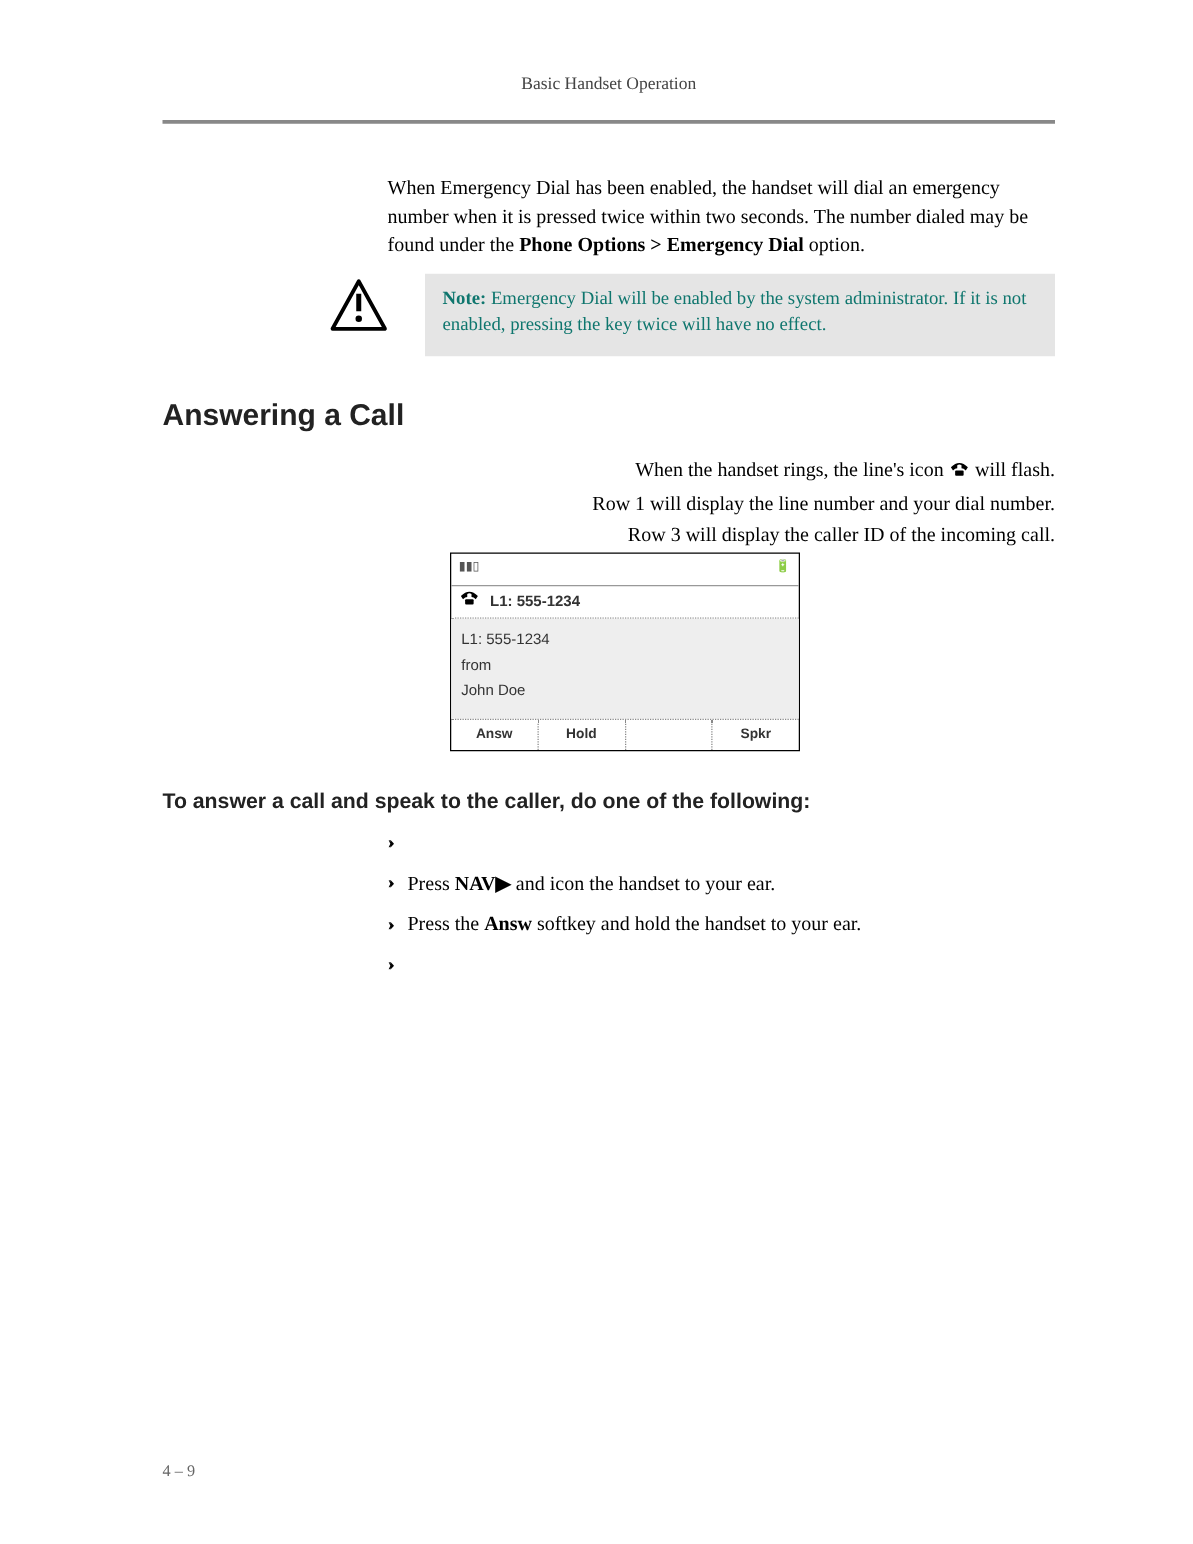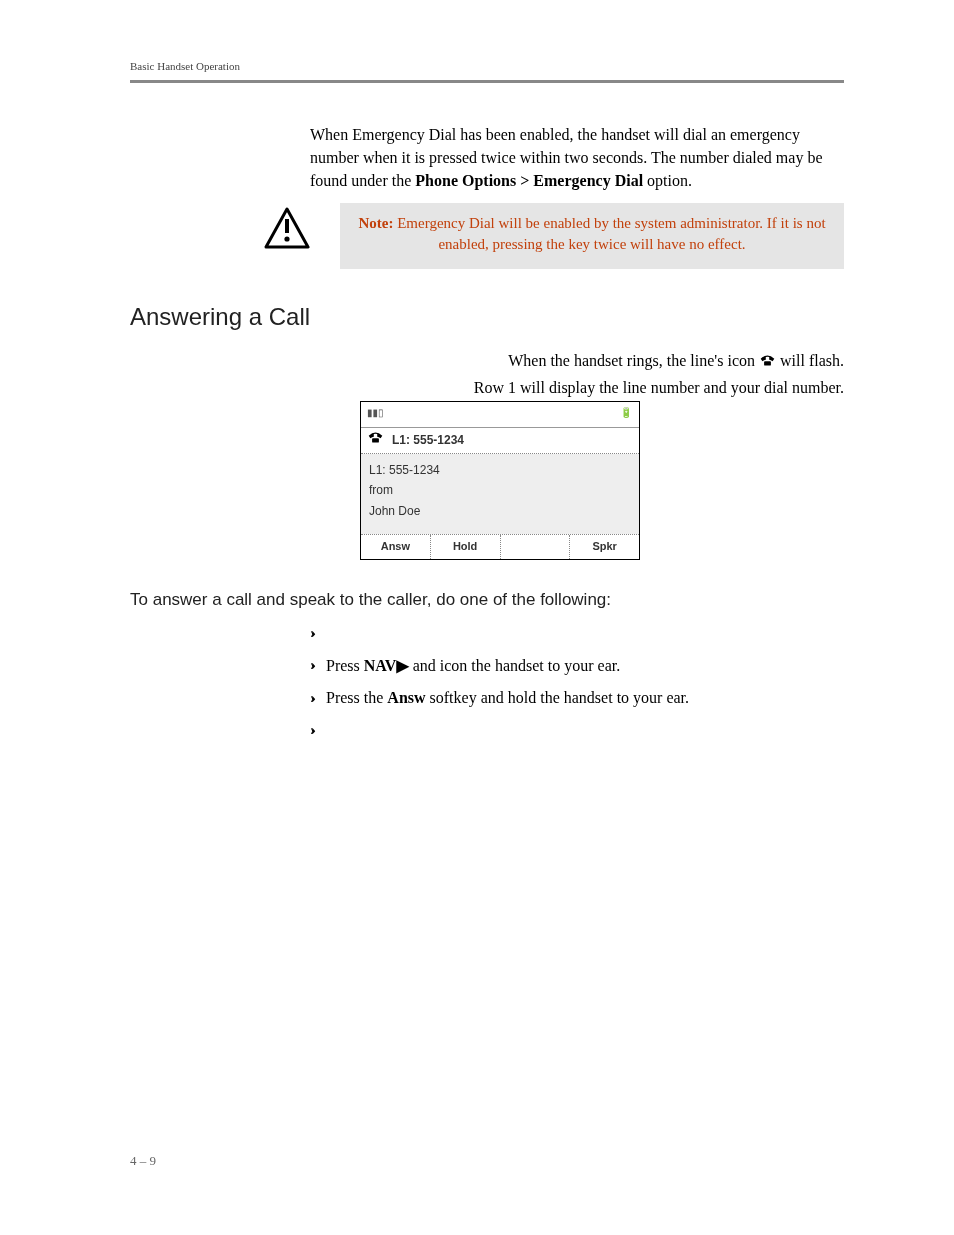--- a/index.html
+++ b/index.html
@@ -9,24 +9,24 @@
     font-family: 'Palatino Linotype', 'Book Antiqua', Palatino, serif;
     color: #000000;
     width: 954px;
     height: 1235px;
     position: relative;
   }
   .page {
     padding: 60px 110px 60px 130px;
   }
   .header-right {
-    text-align: left;
-    font-size: 11px;
+    text-align: center;
+    font-size: 14px;
     color: #444;
-    margin-bottom: 8px;
+    margin-bottom: 20px;
   }
   .rule {
     height: 3px;
     background: #888;
     margin-bottom: 40px;
   }
   .content-block {
     margin-left: 180px;
     font-size: 16px;
     line-height: 1.45;
@@ -45,27 +45,26 @@
     justify-content: flex-end;
     padding-right: 30px;
     padding-top: 4px;
   }
   .note-box {
     flex: 1;
     background: #e5e5e5;
     padding: 10px 14px 14px 14px;
     font-size: 15px;
     line-height: 1.4;
-    color:#c2410c;
-    text-align:center;
+    color:#0f766e;
   }
   .section-heading {
     margin-left: 0;
     font-size: 24px;
-    font-weight: normal;
+    font-weight: bold;
     font-family: Arial, Helvetica, sans-serif;
     color: #222;
     margin-top: 34px;
     margin-bottom: 18px;
   }
   .content-block .row-text { margin: 0 0 2px 0; text-align: right; }
   .bold { font-weight: bold; }
   .example-label { margin-top: 10px; margin-bottom: 8px;}
   .screen-box {
     margin-left: 50px;
@@ -121,21 +120,21 @@
     display:flex;
     align-items:center;
     justify-content:center;
     color:#333;
     font-weight:bold;
   }
   .softkey-cell:last-child { border-right:none; }
   .sub-heading {
     font-family: Arial, Helvetica, sans-serif;
     font-size: 17px;
-    font-weight: normal;
+    font-weight: bold;
     color:#222;
     margin-left: 0;
     margin-top: 30px;
     margin-bottom: 14px;
   }
   .step-list { margin-left: 180px; }
   .step {
     display:flex;
     align-items:flex-start;
     gap: 14px;
@@ -143,21 +142,21 @@
     margin-bottom: 14px;
   }
   .chev {
     font-weight: bold;
     font-size: 15px;
     letter-spacing: -4px;
     padding-top:1px;
   }
   .footer {
     position: absolute;
-    bottom: 66px;
+    bottom: 50px;
     left: 130px;
     font-size: 13px;
     color:#666;
   }
   .tel-icon-sm { display:inline-block; vertical-align: -2px; }
   .phone-svg { width:17px; height:15px; }
 </style>
 </head>
 <body>
 
@@ -189,20 +188,21 @@
   <div class="section-heading">Answering a Call</div>
 
   <div class="content-block">
     <p class="row-text">
       <span>When the handset rings, the line's icon </span><span class="tel-icon-sm"><svg class="phone-svg" viewBox="0 0 20 16">
             <path d="M2 6 Q10 -2 18 6 L16 9 Q14 7 12 7 L12 4 Q10 3 8 4 L8 7 Q6 7 4 9 Z" fill="#000"></path>
             <rect x="6" y="9" width="8" height="5" rx="1" fill="#000"></rect>
           </svg></span><span> will flash.</span>
     </p>
     <p class="row-text">Row 1 will display the line number and your dial number.</p>
+    <p class="row-text">Row 3 will display the caller ID of the incoming call.</p>
 
 
     <div class="screen-box">
       <div class="screen-outer">
         <div class="sig-strip">
           <span>▮▮▯</span>
           <span>🔋</span>
         </div>
         <div class="line-strip">
           <span><svg class="phone-svg" viewBox="0 0 20 16">

